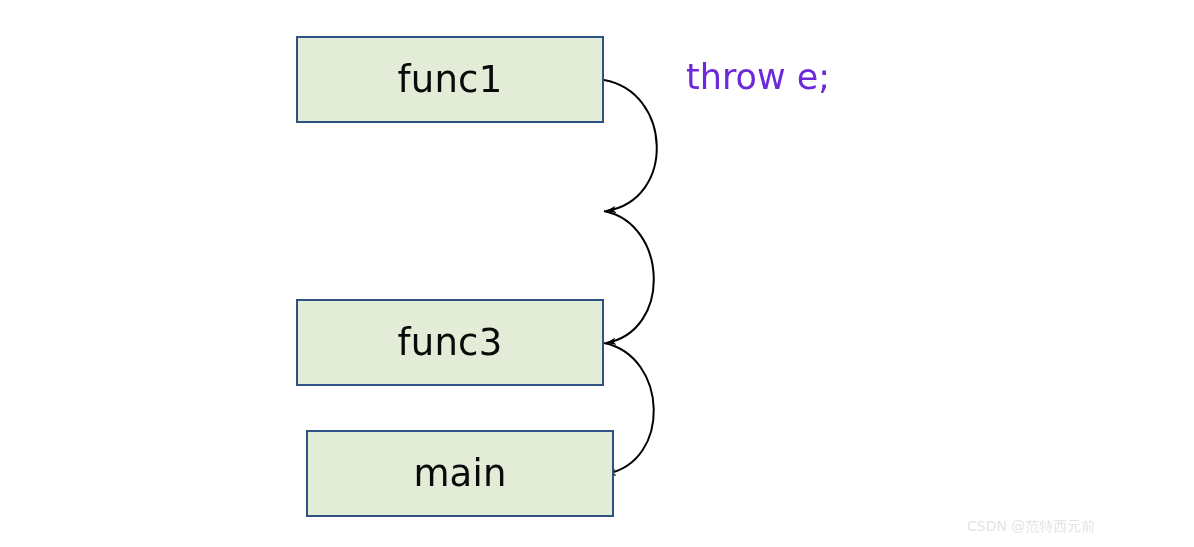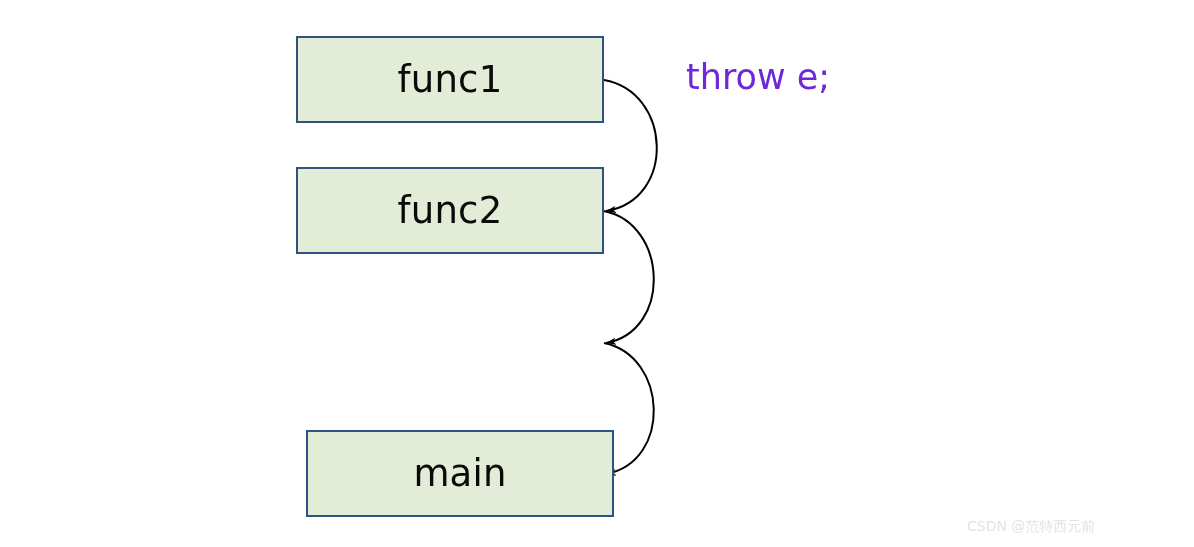--- a/index.html
+++ b/index.html
@@ -78,24 +78,24 @@
         <path d="M 604 80 C 672 92, 676 200, 606 211" fill="none" stroke="#000000" stroke-width="2" marker-end="url(#arrowhead)"></path>
         <path d="M 604 211 C 668 224, 672 331, 606 343" fill="none" stroke="#000000" stroke-width="2" marker-end="url(#arrowhead)"></path>
         <path d="M 604 343 C 668 356, 672 462, 606 474" fill="none" stroke="#000000" stroke-width="2" marker-end="url(#arrowhead)"></path>
       </g>
   </svg>
 
   <div class="stack-box" style="left: 296px; top: 36px; width: 308px; height: 87px; background: rgb(226, 236, 214); border-color: rgb(46, 83, 130);">
     <span class="stack-box-label">func1</span>
   </div>
 
-  <div class="stack-box" style="left: 296px; top: 167px; width: 308px; height: 87px; background: rgb(226, 236, 214); border-color: rgb(46, 83, 130);">
-    <span class="stack-box-label">func2</span>
+
+  <div class="stack-box" style="left: 296px; top: 299px; width: 308px; height: 87px; background: rgb(226, 236, 214); border-color: rgb(46, 83, 130);">
+    <span class="stack-box-label">func3</span>
   </div>
-
 
   <div class="stack-box" style="left: 306px; top: 430px; width: 308px; height: 87px; background: rgb(226, 236, 214); border-color: rgb(46, 83, 130);">
     <span class="stack-box-label">main</span>
   </div>
 
   <div class="throw-label" style="left:686px; top:60px;">throw e;</div>
 
   <div class="watermark" style="left:967px; top:518px;">CSDN @范特西元前</div>
 
 </div>

